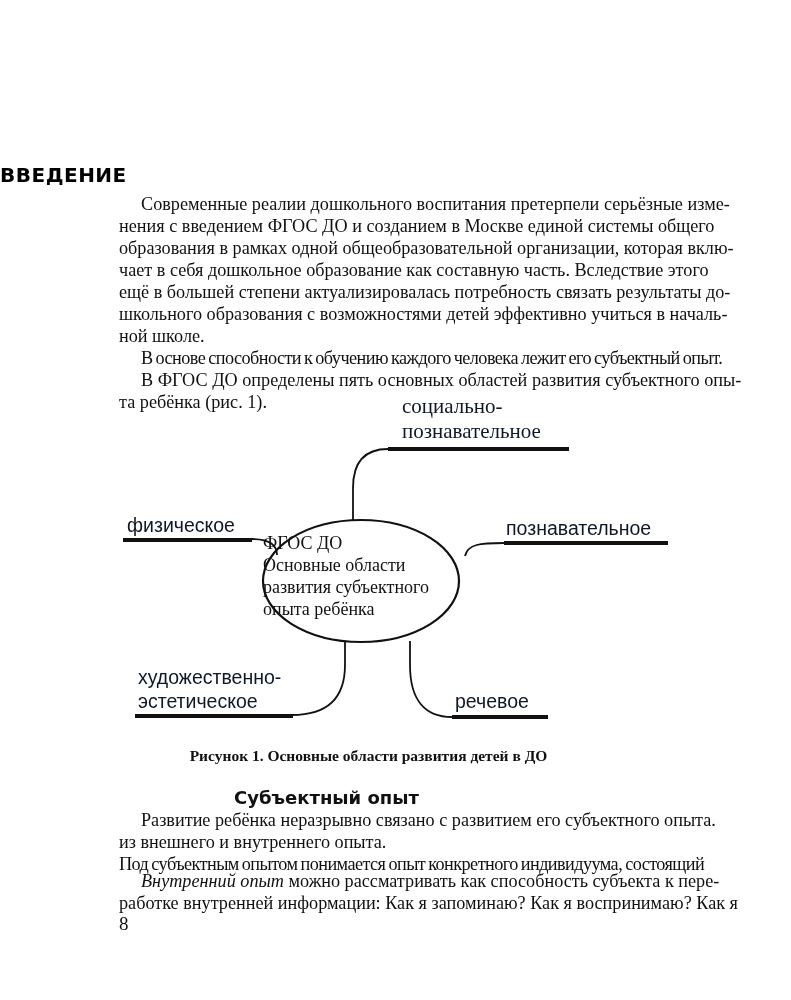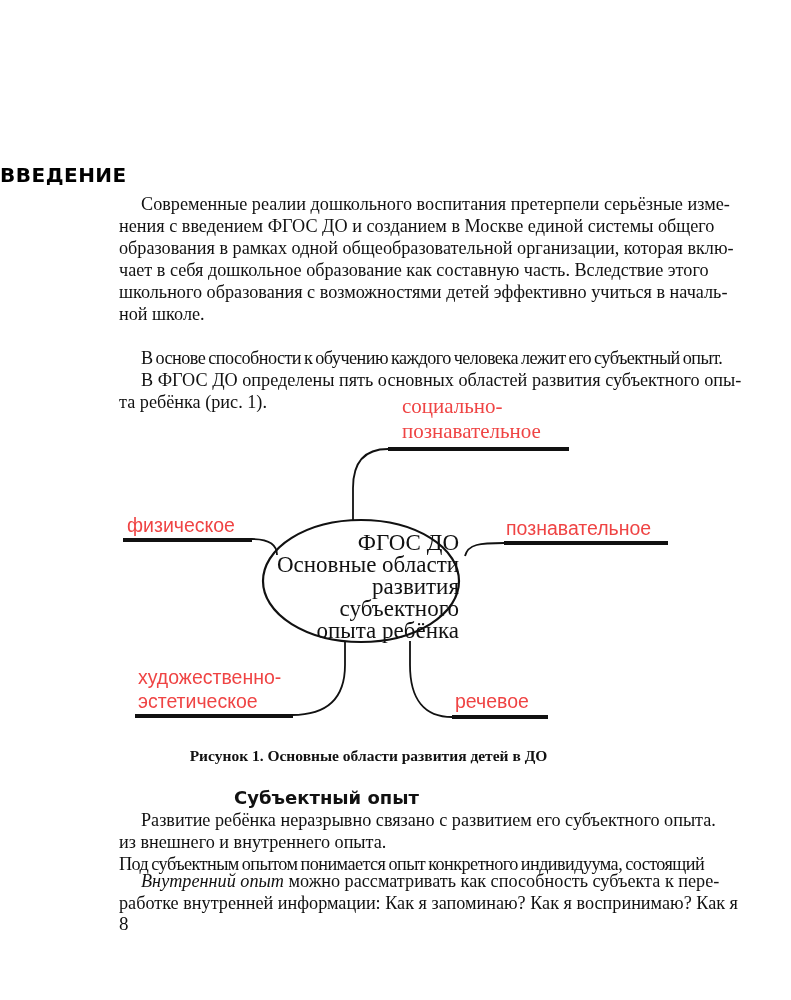--- a/index.html
+++ b/index.html
@@ -8,37 +8,38 @@
       position: absolute; left: 0; width: 790px; top: 163px; text-align: left;
       font-family: "DejaVu Sans", "Liberation Sans", sans-serif; font-weight: 900;
       font-size: 20px; letter-spacing: 0.5px; color: #000;
     }
     .para { position: absolute; left: 119px; width: 578px; font-family: "Liberation Serif", serif; font-size: 18.2px; line-height: 22px; }
     .line { display: block; white-space: nowrap; text-align: justify; text-align-last: justify; height: 22px; overflow: visible; }
     .line.last { text-align-last: left; }
     .line.indent { padding-left: 22px; }
     .cond { letter-spacing: -0.55px; word-spacing: -1px; }
     .diagram { position: absolute; left: 0; top: 380px; width: 791px; height: 350px; }
-    .dlabel { position: absolute; font-family: "Liberation Sans", sans-serif; font-size: 19.5px; color: #ef4444; white-space: nowrap; line-height: 24px; }
-    .center-text { position: absolute; font-family: "Liberation Serif", serif; font-size: 23px; line-height: 22px; text-align: right; color: #111; }
+    .dlabel { position: absolute; font-family: "Liberation Sans", sans-serif; font-size: 19.5px; color: #0f172a; white-space: nowrap; line-height: 24px; }
+    .center-text { position: absolute; font-family: "Liberation Serif", serif; font-size: 18px; line-height: 22px; text-align: left; color: #111; }
     .caption { position: absolute; left: 0; width: 737px; top: 747px; text-align: center; font-family: "Liberation Serif", serif; font-weight: bold; font-size: 15.5px; }
     .subheading { position: absolute; left: 0; width: 653px; top: 787px; text-align: center; font-family: "DejaVu Sans", "Liberation Sans", sans-serif; font-weight: bold; font-size: 18px; }
     .pagenum { position: absolute; left: 119px; top: 913px; font-family: "Liberation Serif", serif; font-size: 19px; }
     em { }
   </style>
 </head>
 <body>
 
 <div class="title">ВВЕДЕНИЕ</div>
 
 <div class="para" style="top:193px;">
   <span class="line indent">Современные реалии дошкольного воспитания претерпели серьёзные изме-</span>
   <span class="line">нения с введением ФГОС ДО и созданием в Москве единой системы общего</span>
   <span class="line">образования в рамках одной общеобразовательной организации, которая вклю-</span>
   <span class="line">чает в себя дошкольное образование как составную часть. Вследствие этого</span>
+  <span class="line">ещё в большей степени актуализировалась потребность связать результаты до-</span>
   <span class="line">школьного образования с возможностями детей эффективно учиться в началь-</span>
   <span class="line last">ной школе.</span>
 </div>
 
 <div class="para" style="top:347px;">
   <span class="line indent cond">В основе способности к обучению каждого человека лежит его субъектный опыт.</span>
 </div>
 
 <div class="para" style="top:369px;">
   <span class="line indent">В ФГОС ДО определены пять основных областей развития субъектного опы-</span>

